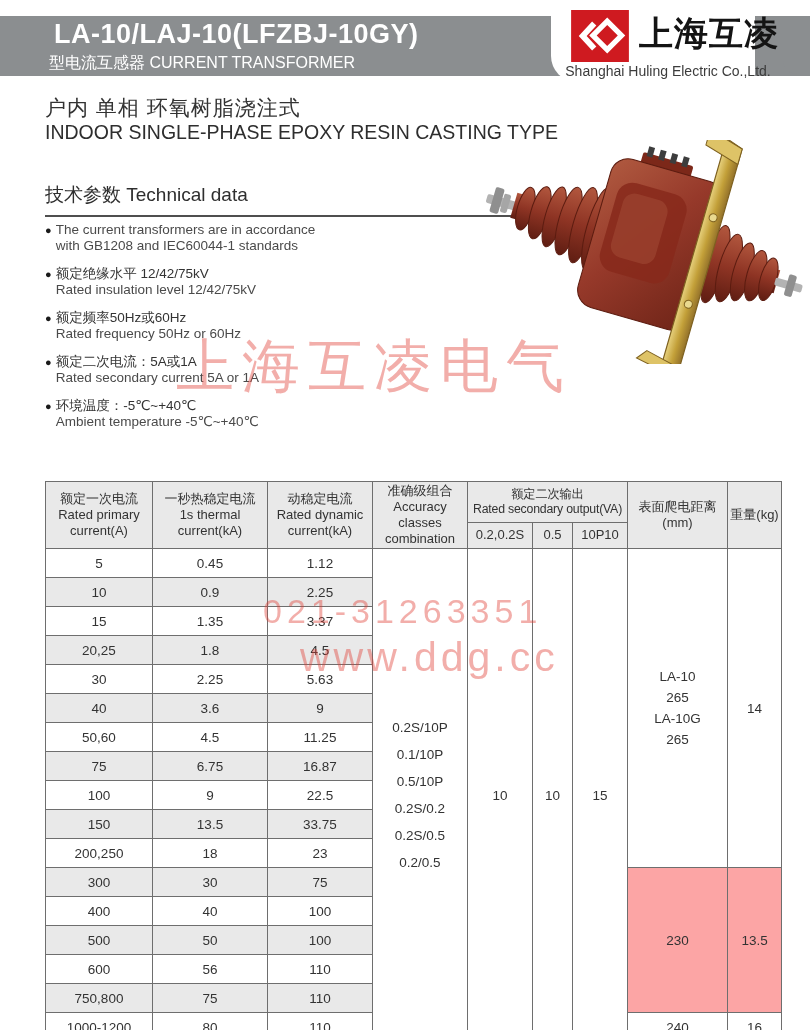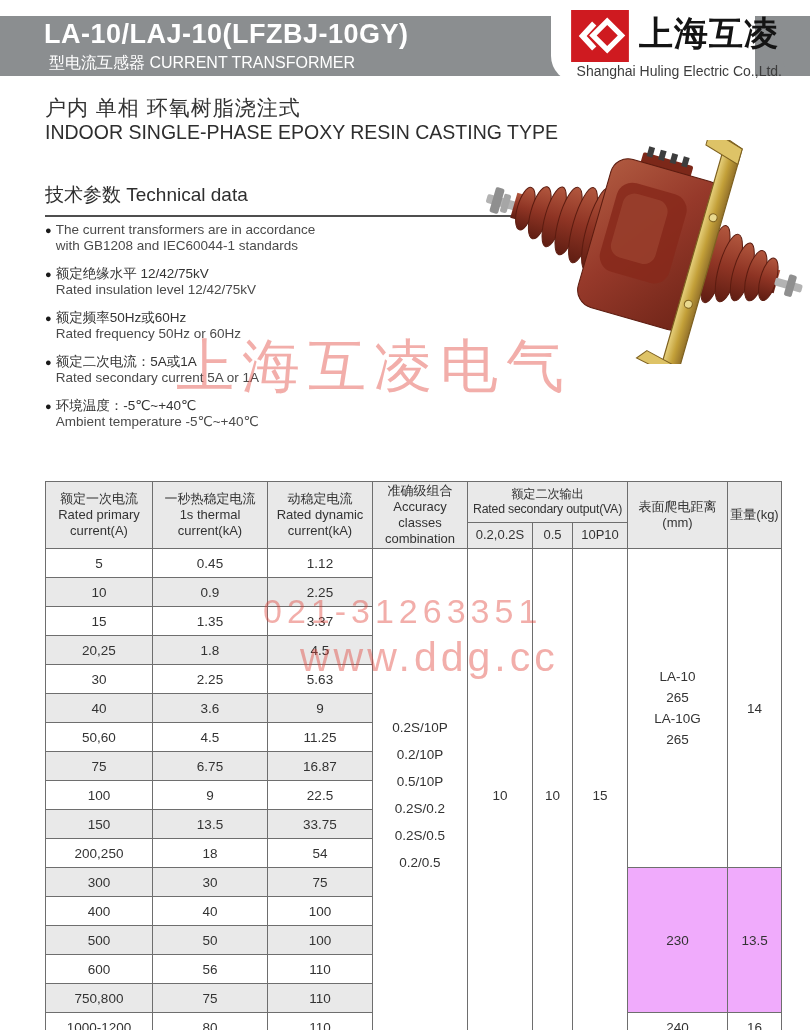--- a/index.html
+++ b/index.html
@@ -4,27 +4,27 @@
 <style>
   html,body{margin:0;padding:0;}
   body{
     width:810px;height:1030px;position:relative;overflow:hidden;background:#fff;
     font-family:"Liberation Sans","DejaVu Sans",sans-serif;color:#333;
   }
   .multiline{white-space:pre-line;}
 
   
   .band{position:absolute;left:0;top:16px;width:810px;height:60px;background:#8b8e90;z-index:1;}
-  .band-title{position:absolute;left:44px;top:3px;font-size:27px;font-weight:bold;color:#fff;letter-spacing:.5px;white-space:nowrap;text-align:right;}
+  .band-title{position:absolute;left:54px;top:3px;font-size:27px;font-weight:bold;color:#fff;letter-spacing:.5px;white-space:nowrap;text-align:right;}
   .band-sub{position:absolute;left:49px;top:37px;font-size:16px;color:#fff;white-space:nowrap;}
   .band-sliver{position:absolute;left:783px;top:16px;width:27px;height:58px;background:#8b8e90;border-radius:0 0 0 14px;z-index:3;}
   .logo-box{position:absolute;left:551px;top:2px;width:204px;height:80px;background:#fff;border-radius:3px 3px 3px 26px;z-index:2;}
   .logo-mark{position:absolute;left:20px;top:8px;width:58px;height:52px;}
   .logo-cn{position:absolute;left:88px;top:9px;font-size:34px;font-weight:bold;color:#141414;letter-spacing:1px;white-space:nowrap;}
-  .logo-en{position:absolute;left:3px;top:61px;width:228px;font-size:14px;color:#3c3c3c;text-align:right;white-space:nowrap;}
+  .logo-en{position:absolute;left:3px;top:61px;width:228px;font-size:14px;color:#3c3c3c;text-align:center;white-space:nowrap;}
 
   
   .heading-cn{position:absolute;left:45px;top:94px;font-size:21px;color:#333;letter-spacing:1px;white-space:nowrap;}
   .heading-en{position:absolute;left:45px;top:121px;font-size:19.5px;color:#2e2e2e;white-space:nowrap;}
   .tech-heading{position:absolute;left:45px;top:182px;width:492px;font-size:19px;color:#2e2e2e;padding-bottom:7px;border-bottom:2px solid #4f4f4f;}
 
   .features{position:absolute;left:45px;top:222px;width:430px;list-style:none;margin:0;padding:0;}
   .features li{display:flex;margin-bottom:12px;}
   .dot{font-size:11px;color:#1a1a1a;margin-right:4px;line-height:16px;}
   .f-cn{font-size:13.5px;color:#333;line-height:16px;}
@@ -41,21 +41,21 @@
 
   
   .spec{position:absolute;left:45px;top:481px;width:736px;border-collapse:collapse;table-layout:fixed;z-index:2;}
   .spec th,.spec td{border:1px solid #6e6e6e;text-align:center;vertical-align:middle;padding:0;}
   .spec thead th{background:#e9e9e9;font-weight:normal;font-size:13px;line-height:1.24;color:#333;}
   .spec thead tr:first-child th{height:40px;}
   .spec thead tr:last-child th{height:25px;}
   .spec th.th-group{font-size:12.3px;letter-spacing:-.2px;}
   .spec tbody td{height:28px;font-size:13.5px;color:#333;background:#fff;}
   .spec tbody tr.stripe td.plain{background:#e9e9e9;}
-  .spec td.shaded{background:#f0abfc;}
+  .spec td.shaded{background:#fca5a5;}
   .spec td.acc div{line-height:27px;font-size:13.5px;}
   .spec td.creep div{line-height:21px;}
 </style>
 </head>
 <body>
 
 <div class="band">
   <div class="band-title">LA-10/LAJ-10(LFZBJ-10GY)</div>
   <div class="band-sub">型电流互感器 CURRENT TRANSFORMER</div>
 </div>
@@ -208,21 +208,21 @@
       <th>10P10</th>
     </tr>
   </thead>
   <tbody id="spec-body">
       <tr>
         <td class="plain">5</td>
         <td class="plain">0.45</td>
         <td class="plain">1.12</td>
         <td class="merge acc" rowspan="17">
           <div>0.2S/10P</div>
-          <div>0.2/10P</div>
+          <div>0.1/10P</div>
           <div>0.5/10P</div>
           <div>0.2S/0.2</div>
           <div>0.2S/0.5</div>
           <div>0.2/0.5</div>
         </td>
         <td class="merge" rowspan="17">10</td>
         <td class="merge" rowspan="17">10</td>
         <td class="merge" rowspan="17">15</td>
         <td class="merge creep" rowspan="11">
           <div>LA-10</div>
@@ -273,21 +273,21 @@
         <td class="plain">22.5</td>
       </tr>
       <tr class="stripe">
         <td class="plain">150</td>
         <td class="plain">13.5</td>
         <td class="plain">33.75</td>
       </tr>
       <tr>
         <td class="plain">200,250</td>
         <td class="plain">18</td>
-        <td class="plain">54</td>
+        <td class="plain">23</td>
       </tr>
       <tr class="stripe">
         <td class="plain">300</td>
         <td class="plain">30</td>
         <td class="plain">75</td>
         <td class="merge creep shaded" rowspan="5">
           <div>230</div>
         </td>
         <td class="merge shaded" rowspan="5">13.5</td>
       </tr>

